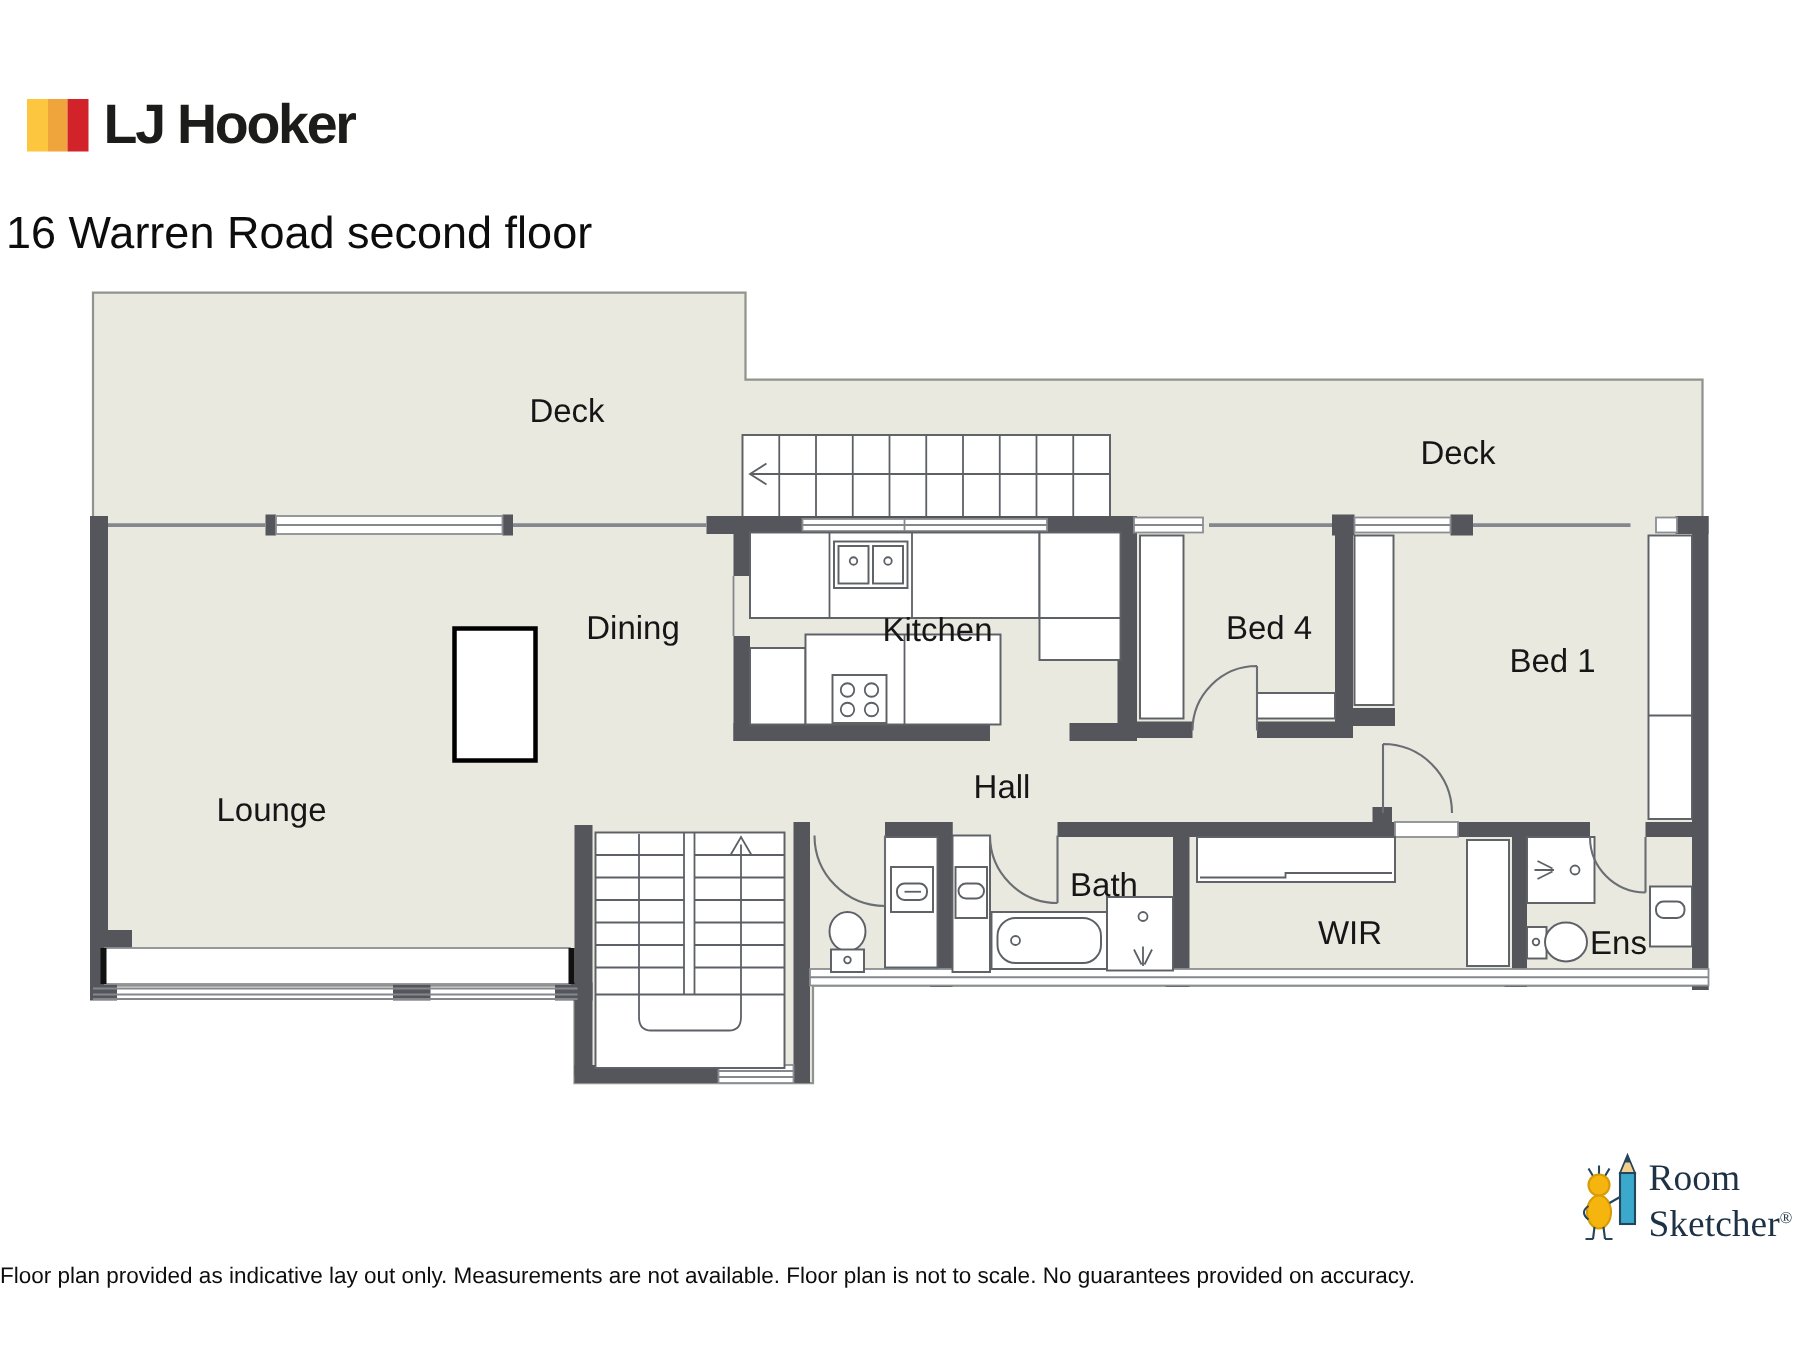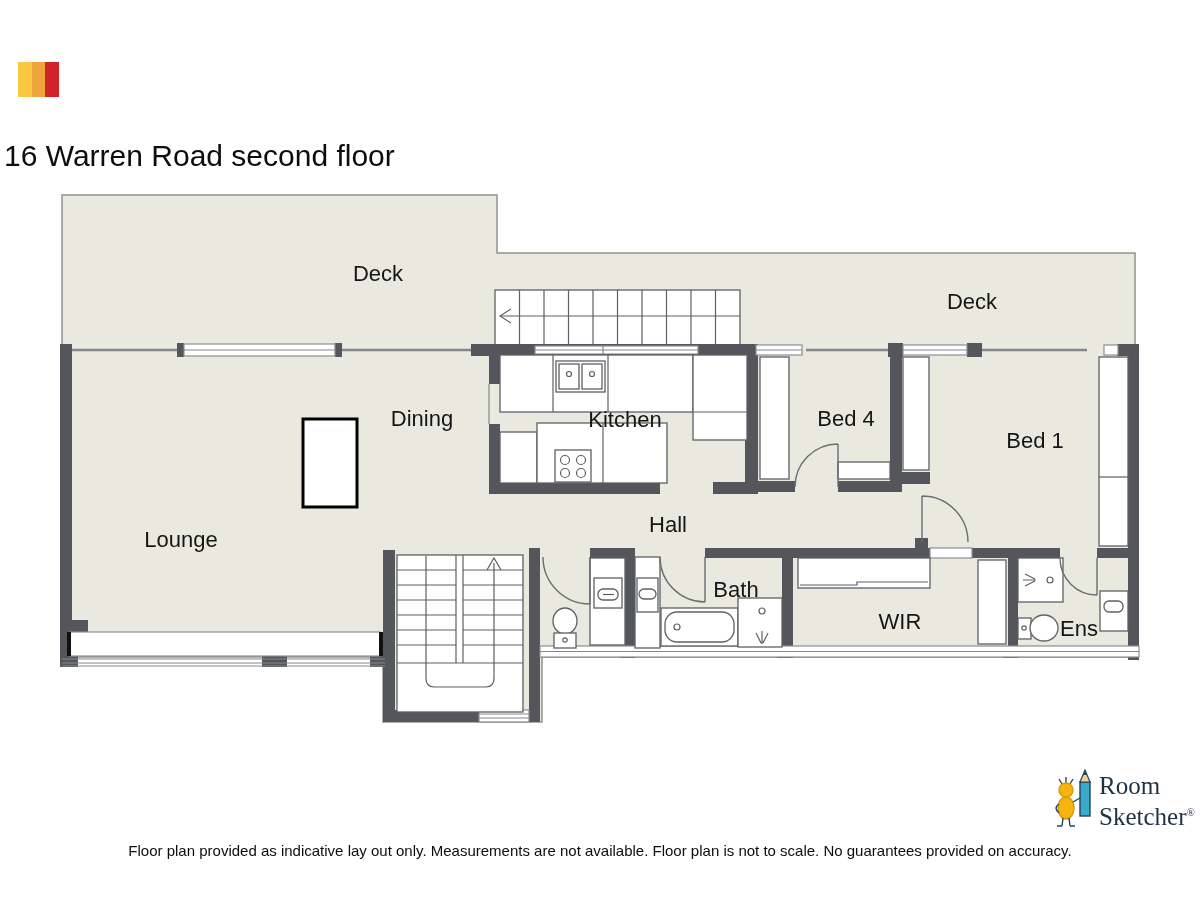--- a/index.html
+++ b/index.html
@@ -26,34 +26,35 @@
   .cap{fill:#111111;}
   .door{stroke:#6a6e72;stroke-width:1.4;fill:none;}
   .tbl{fill:#ffffff;stroke:#000000;stroke-width:3;}
   .lbl{font-family:"Liberation Sans",sans-serif;font-size:22px;fill:#161616;text-anchor:middle;}
   
   .rs{position:absolute;left:1052px;top:768px;display:flex;align-items:flex-start;}
   .rs-text{font-family:"Liberation Serif",serif;font-size:25px;line-height:27px;
            color:#1e3245;margin-left:3px;margin-top:4px;}
   .rs-text sup{font-size:11px;}
   
-  .disclaimer{position:absolute;top:842px;left:0;width:100%;text-align:center;
+  .disclaimer{position:absolute;top:842px;left:0;width:100%;
               font-size:15px;color:#0d0d0d;}
 </style>
 </head>
 <body>
 
 <div class="page">
 
   <div class="brand">
     <div class="stripes">
       <span class="s1"></span>
         <span class="s2"></span>
         <span class="s3"></span>
     </div>
+    <div class="brand-text">LJ Hooker</div>
   </div>
 
   <h1 class="title">16 Warren Road second floor</h1>
 
   <svg class="plan" viewBox="0 0 1200 900">
 
     <g>
       <path class="floor" d="M62,195 H497 V253 H1135 V657 H542 V722 H383 V657 H62 Z"></path>
     </g>
 

